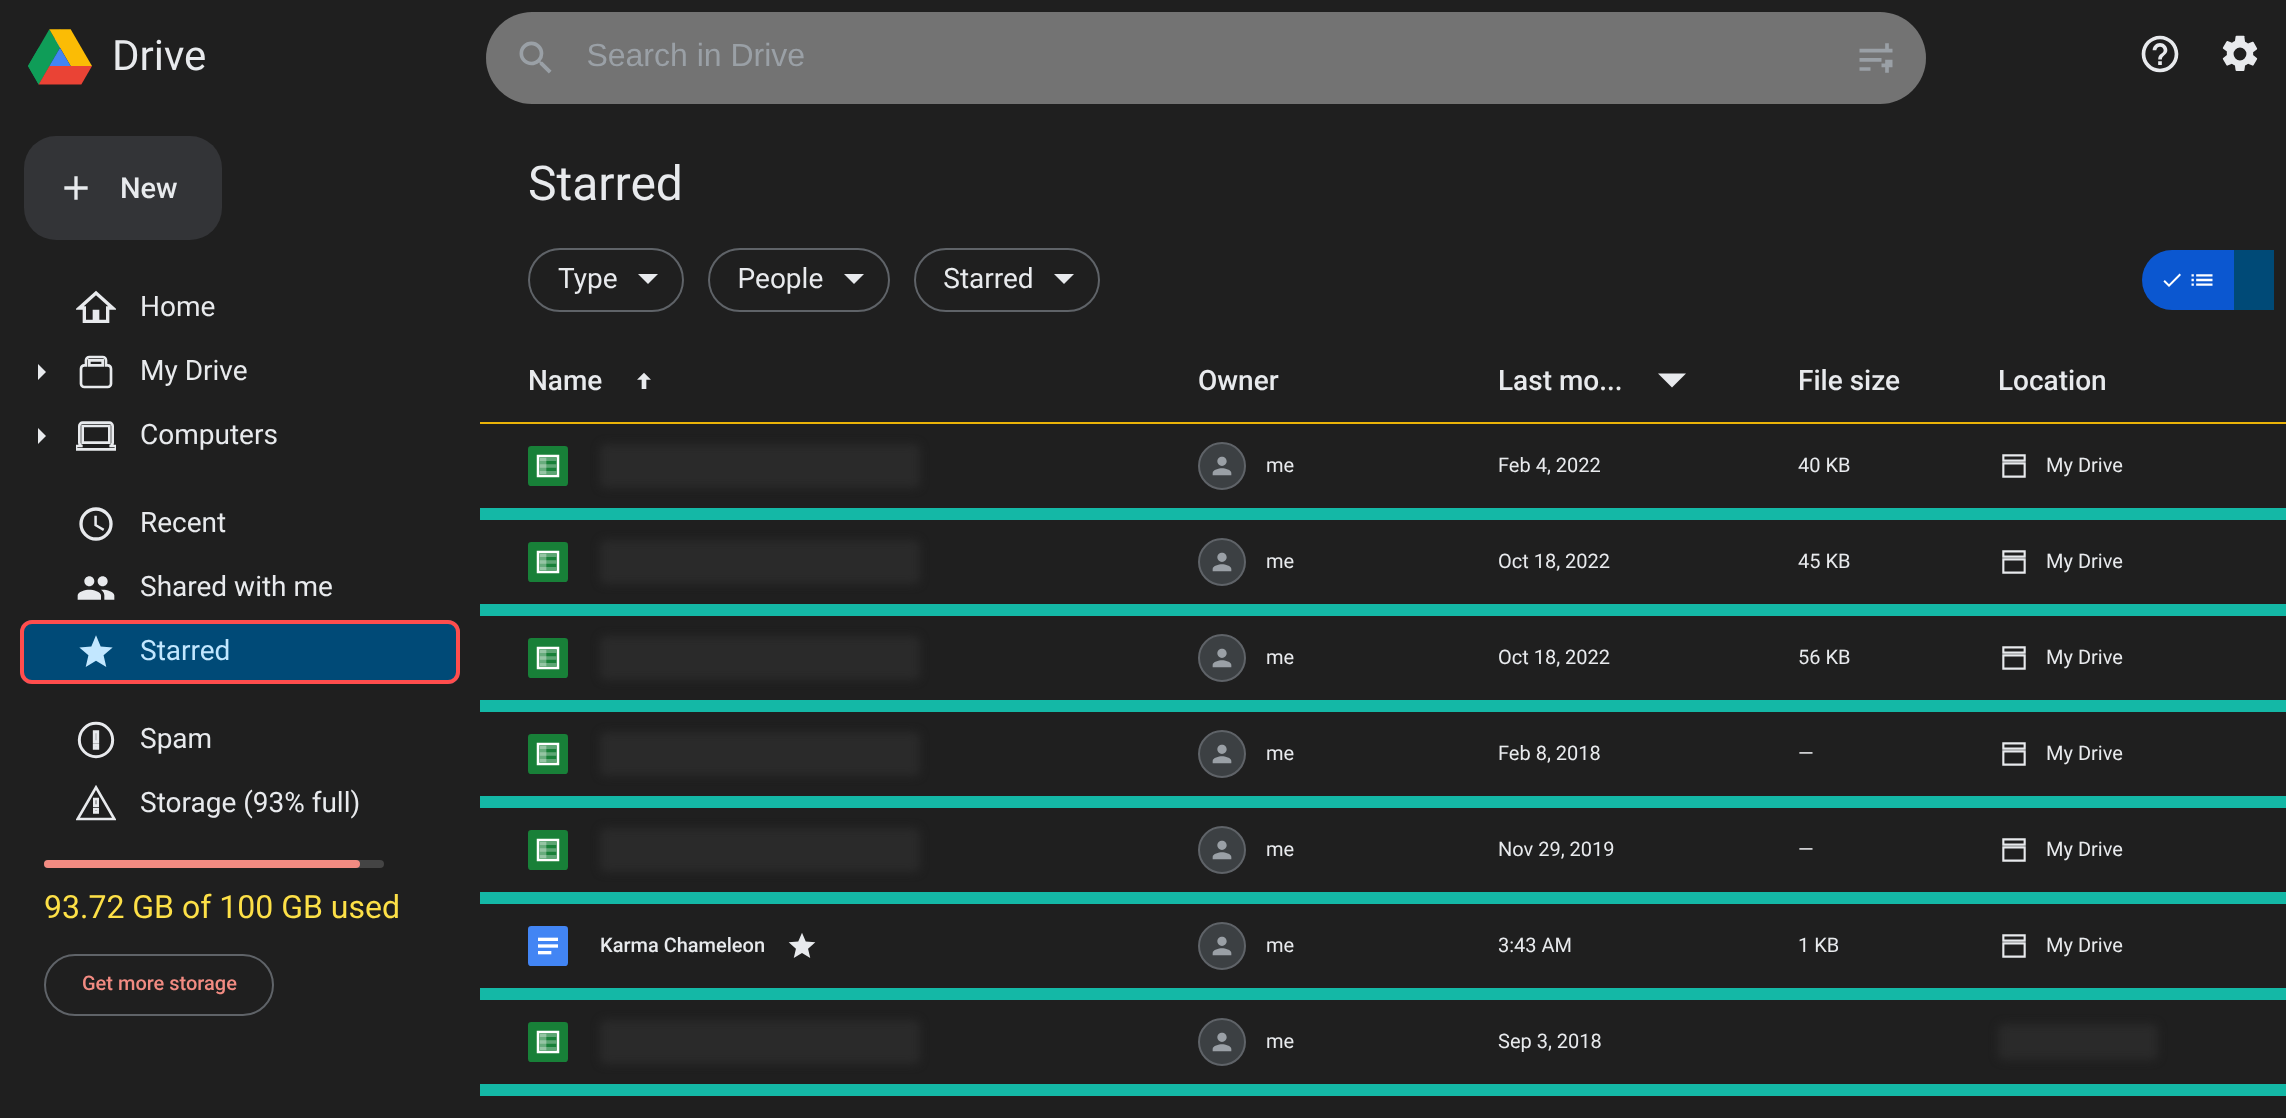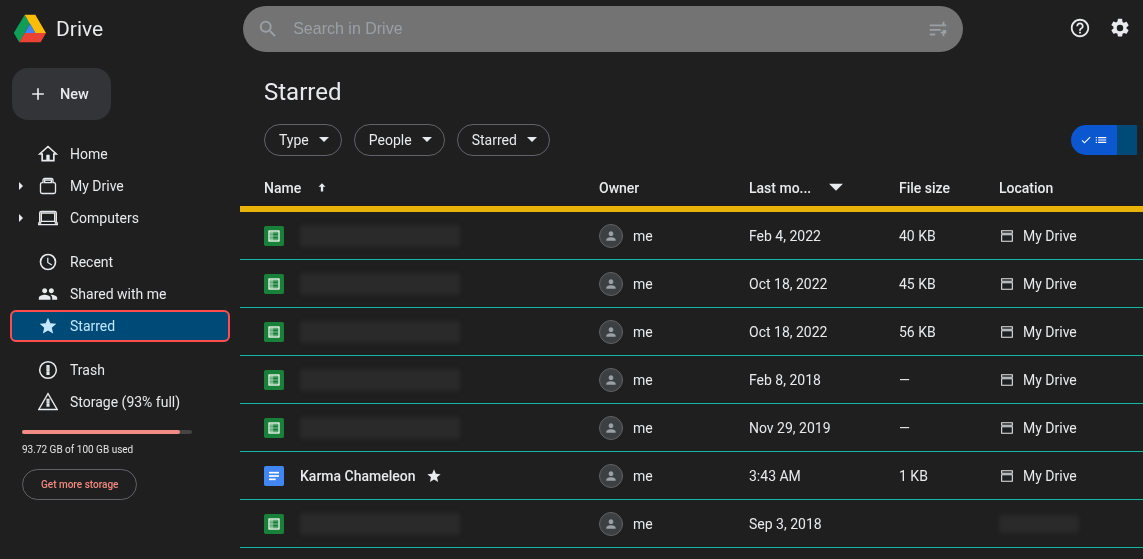--- a/index.html
+++ b/index.html
@@ -81,21 +81,21 @@
   .nav-item .expand-slot { width: 10px; display:flex; justify-content:center; }
   .nav-item .expand-slot svg { width:8px; height:8px; fill:#e8eaed; }
   .nav-item .nav-icon { width: 20px; height: 20px; fill: #e8eaed; flex: 0 0 20px; }
   .nav-item.active { background: #004a77; color: #c2e7ff; }
   .nav-item.active .nav-icon { fill: #c2e7ff; }
   .nav-item.active.outline { outline: 2px solid #ff4d4d; outline-offset: -2px; border-radius: 6px; }
 
   .storage-block { padding: 0 12px; }
   .storage-bar { width: 170px; height: 4px; background: #444; border-radius: 2px; margin: 6px 0 10px 0; position:relative; }
   .storage-bar .fill { height:100%; width:93%; background:#f28b82; border-radius:2px; }
-  .storage-text { font-size: 10px; color:#e5e5e5; margin-bottom: 14px; display:block;}
+  .storage-text { font-size: 16px; color:#fde047; margin-bottom: 14px; display:block;}
   .get-storage {
     display:inline-block;
     border:1px solid #5f6368;
     border-radius: 20px;
     padding: 9px 18px;
     color:#f28b82;
     font-size:10px;
     font-weight:500;
   }
 
@@ -126,30 +126,30 @@
   .thead, .trow {
     display:grid;
     grid-template-columns: 56px 1fr 150px 150px 100px 120px;
     align-items:center;
     padding: 0 24px;
   }
   .thead {
     height: 42px;
     font-size:14px;
     color:#e8eaed;
-    border-bottom: 6px solid #eab308;
+    border-bottom: 1px solid #eab308;
     font-weight:500;
   }
   .thead .sortcol { display:flex; align-items:center; gap:14px;}
   .thead .sorticon, .thead .dropicon { width:14px; height:14px; fill:#e8eaed; }
   .thead .lastmod-th { display:flex; align-items:center; gap:18px;}
   .trow {
     height: 48px;
-    border-bottom: 1px solid #14b8a6;
-    font-size: 14px;
+    border-bottom: 6px solid #14b8a6;
+    font-size: 10px;
   }
   .cell-name { display:flex; align-items:center; gap:16px; grid-column: 1 / span 2; padding-left:0;}
   .fileicon { width:20px; height:20px; flex:0 0 20px;}
   .redacted { width:160px; height:22px; background:#2a2a2a; filter: blur(2px); border-radius:3px;}
   .filename { font-weight:500; display:flex; align-items:center; gap:10px;}
   .staricon { width:16px; height:16px; fill:#e8eaed; }
   .cell-owner { display:flex; align-items:center; gap:10px; color:#e8eaed;}
   .avatar { width:24px; height:24px; border-radius:50%; background:#3c4043; border:1px solid #5f6368; display:flex; align-items:center; justify-content:center;}
   .avatar svg { width:14px; height:14px; fill:#9aa0a6;}
   .cell-location { display:flex; align-items:center; gap:8px; }
@@ -265,21 +265,21 @@
         <span>Starred</span>
       </div>
     </div>
 
     <div class="nav-group">
       <div class="nav-item">
         <span class="expand-slot"></span>
         <svg class="nav-icon" viewBox="0 0 24 24">
             <path d="M12 2a10 10 0 1 0 0 20 10 10 0 0 0 0-20zm1 15h-2v-2h2v2zm0-4h-2V7h2v6z" fill="none" stroke="#e8eaed" stroke-width="1.8"></path>
           </svg>
-        <span>Trash</span>
+        <span>Spam</span>
       </div>
       <div class="nav-item">
         <span class="expand-slot"></span>
         <svg class="nav-icon" viewBox="0 0 24 24">
             <path d="M12 2 1 21h22L12 2zm1 15h-2v-2h2v2zm0-4h-2V9h2v4z" fill="none" stroke="#e8eaed" stroke-width="1.6"></path>
           </svg>
         <span>Storage (93% full)</span>
       </div>
     </div>
 

